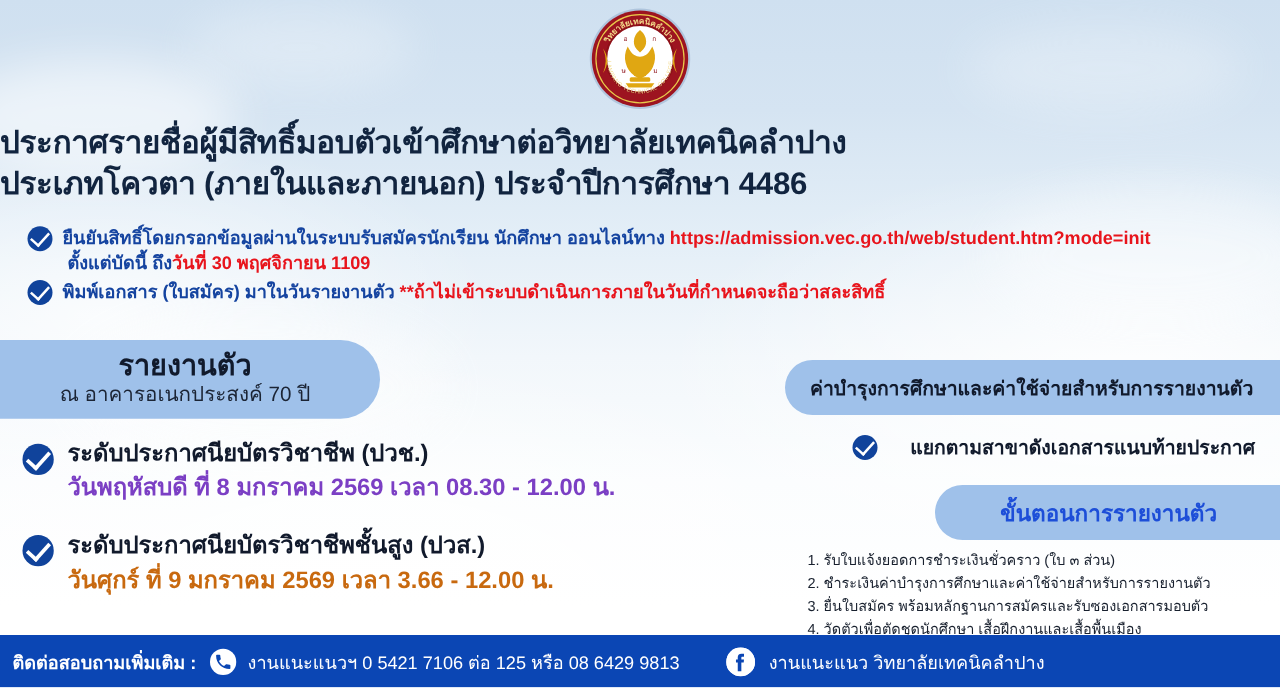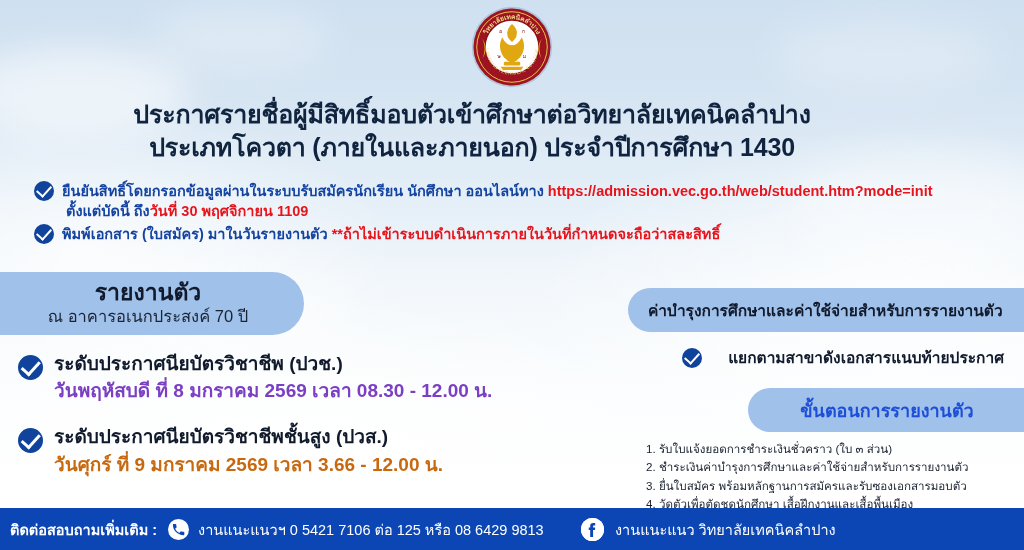--- a/index.html
+++ b/index.html
@@ -54,35 +54,35 @@
     height: 82px;
   }
   .logo-svg { display: block; width: 82px; height: 82px; }
 
   
   .title-block {
     position: absolute;
     top: 98px;
     left: 0;
     width: 944px;
-    text-align: center;
+    text-align: left;
   }
   .title-line {
     font-size: 25px;
     font-weight: bold;
     color: #11243f;
     line-height: 1.32;
     letter-spacing: -0.2px;
   }
 
   
   .top-bullets {
     position: absolute;
     top: 180px;
-    left: 34px;
+    left: 22px;
     width: 990px;
   }
   .tb-row {
     display: flex;
     align-items: flex-start;
     gap: 8px;
     margin-bottom: 1px;
   }
   .tb-row .tb-text {
     font-size: 14.5px;
@@ -333,21 +333,21 @@
         <textPath href="#arcTop" startOffset="50%" text-anchor="middle">วิทยาลัยเทคนิคลำปาง</textPath>
       </text>
       <text font-size="5.6" fill="#f2d98a" font-family="'Liberation Sans', sans-serif" letter-spacing="0.5">
         <textPath href="#arcBot" startOffset="50%" text-anchor="middle">LAMPANG TECHNICAL COLLEGE</textPath>
       </text>
     </svg>
   </div>
 
   <div class="title-block">
     <div class="title-line">ประกาศรายชื่อผู้มีสิทธิ์มอบตัวเข้าศึกษาต่อวิทยาลัยเทคนิคลำปาง</div>
-    <div class="title-line">ประเภทโควตา (ภายในและภายนอก) ประจำปีการศึกษา 1430</div>
+    <div class="title-line">ประเภทโควตา (ภายในและภายนอก) ประจำปีการศึกษา 4486</div>
   </div>
 
   <div class="top-bullets">
 
     <div class="tb-row">
       <span class="chk sm"></span>
       <span class="tb-text"><span>ยืนยันสิทธิ์โดยกรอกข้อมูลผ่านในระบบรับสมัครนักเรียน นักศึกษา ออนไลน์ทาง </span><span class="red">https://admission.vec.go.th/web/student.htm?mode=init</span></span>
     </div>
 
     <div class="tb-row indent">

